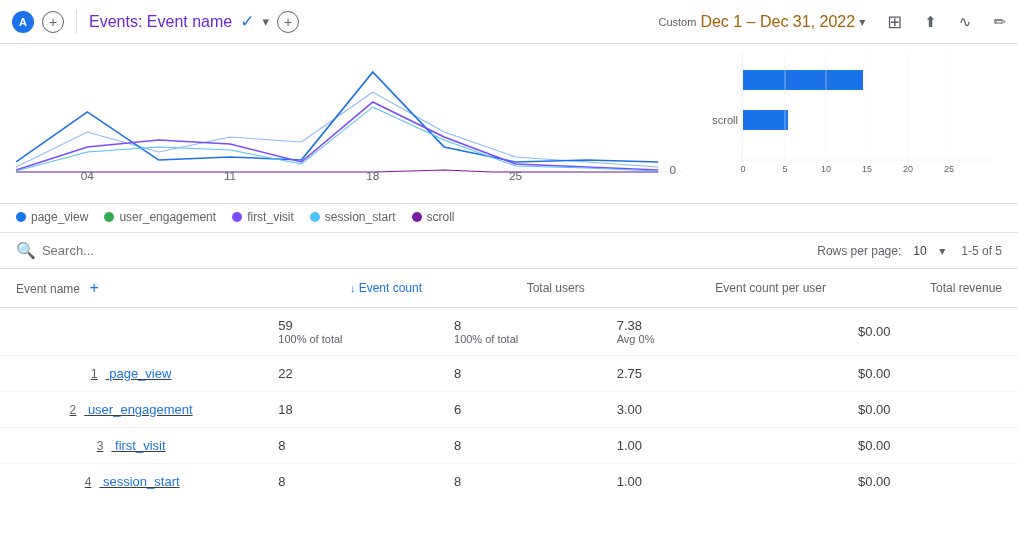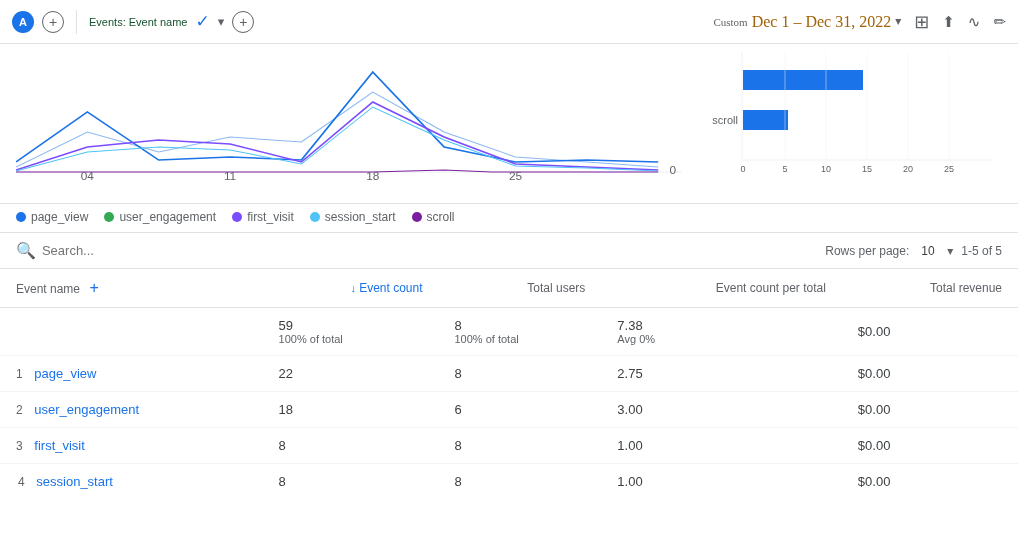--- a/index.html
+++ b/index.html
@@ -15,25 +15,25 @@
       width: 22px; height: 22px; border-radius: 50%; background: #1a73e8;
       color: #fff; font-size: 11px; display: flex; align-items: center; justify-content: center;
       font-weight: 600;
     }
     .add-icon-btn {
       width: 22px; height: 22px; border-radius: 50%; border: 1.5px solid #5f6368;
       display: flex; align-items: center; justify-content: center; cursor: pointer;
       color: #5f6368; font-size: 14px;
     }
     .divider-v { width: 1px; height: 24px; background: #e0e0e0; margin: 0 4px; }
-    .page-title { font-size: 11px; color: #14532d; font-weight: 500; }
+    .page-title { font-size: 16px; color: #6d28d9; font-weight: 500; }
     .check-badge {
       display: flex; align-items: center; gap: 2px; color: #1a73e8; font-size: 18px;
     }
-    .header-right { margin-left: auto; display: flex; align-items: center; gap: 13px; font-family: Liberation Serif, serif; }
+    .header-right { margin-left: auto; display: flex; align-items: center; gap: 22px; }
     .date-range { font-size: 12px; color: #5f6368; display: flex; align-items: center; gap: 4px; }
     .date-range .label { color: #5f6368; font-size: 11px; }
     .date-range .date { color: #a16207; font-size: 16px; font-weight: 500; }
     .header-icon { color: #5f6368; font-size: 18px; cursor: pointer; }
 
     
     .chart-area {
       display: flex; height: 160px; border-bottom: 1px solid #e0e0e0;
       padding: 8px 16px 0 16px;
     }
@@ -65,35 +65,35 @@
       border: none; outline: none; font-size: 12px; color: #3c4043;
       cursor: pointer; background: transparent; appearance: none;
       padding-right: 16px;
     }
     .rows-dropdown { position: relative; }
     .rows-dropdown select { padding: 2px 18px 2px 4px; }
     .rows-dropdown::after {
       content: '▾'; position: absolute; right: 0; top: 50%; transform: translateY(-50%);
       pointer-events: none; font-size: 12px; color: #5f6368;
     }
-    .page-info { font-size: 12px; color: #5f6368; margin-left: 0; }
+    .page-info { font-size: 12px; color: #5f6368; margin-left: 8px; }
 
     
     .data-table { width: 100%; border-collapse: collapse; }
     .data-table th {
       text-align: right; font-size: 12px; font-weight: 500; color: #5f6368;
       padding: 10px 16px; border-bottom: 1px solid #e0e0e0; white-space: nowrap;
     }
     .data-table th:first-child { text-align: left; }
     .data-table th.sorted { color: #1a73e8; }
     .data-table td {
       text-align: left; font-size: 13px; color: #3c4043;
       padding: 10px 16px; border-bottom: 1px solid #f1f3f4;
     }
-    .data-table td:first-child { text-align: left; }
+    .data-table td:first-child { text-align: center; text-decoration: underline; }
     .event-link { color: #1a73e8; text-decoration: none; cursor: pointer; font-size: 13px; }
     .row-num { color: #5f6368; font-size: 12px; }
     .total-row td { color: #3c4043; font-weight: 400; }
     .total-sub { font-size: 11px; color: #5f6368; display: block; }
 
     
     .add-col-btn {
       color: #1a73e8; cursor: pointer; font-size: 16px; margin-left: 6px;
       font-weight: 300;
     }
@@ -236,21 +236,21 @@
           <span>Event name</span>
           <span class="add-col-btn">+</span>
         </th>
         <th class="sorted">
           <span class="sort-arrow">↓ </span><span>Event count</span>
         </th>
         <th>
           <span>Total users</span>
         </th>
         <th>
-          <span>Event count per total</span>
+          <span>Event count per user</span>
         </th>
         <th>
           <span>Total revenue</span>
         </th>
       </tr>
     </thead>
     <tbody>
 
       <tr class="total-row">
         <td style="padding-left:40px;"></td>

